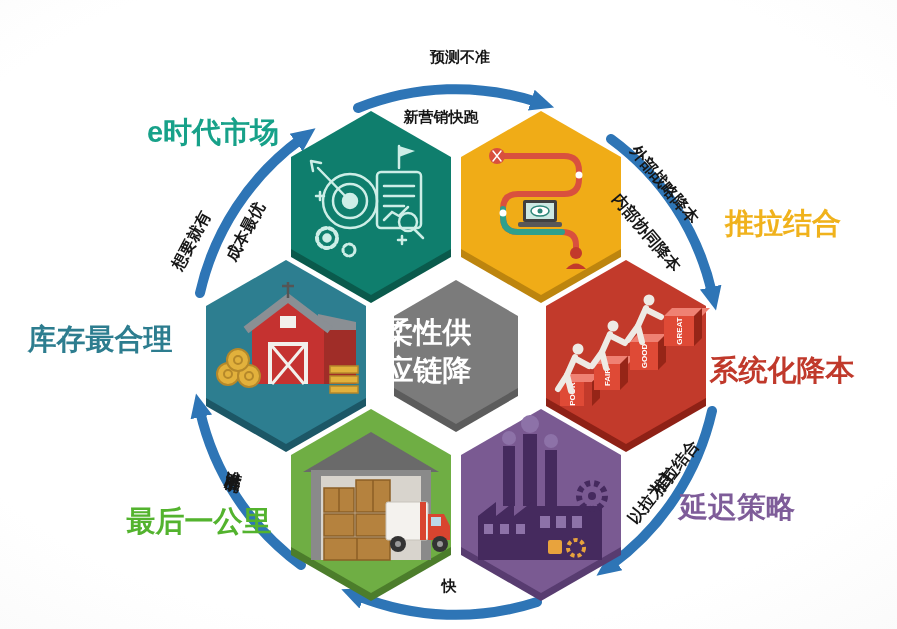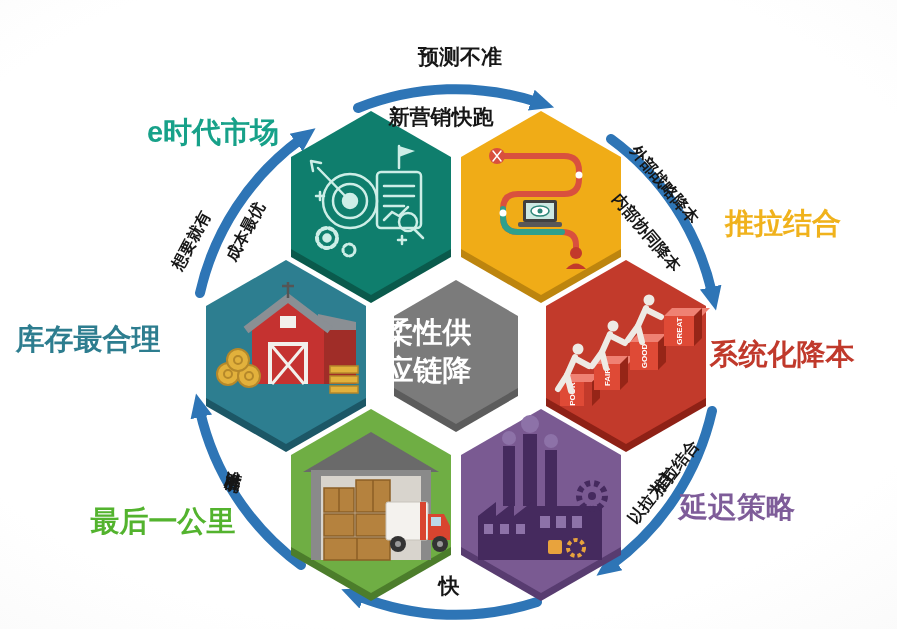--- a/index.html
+++ b/index.html
@@ -15,44 +15,44 @@
     position:absolute;
     transform:translate(-50%,-50%);
     font-weight:bold;
     text-align:center;
     white-space:nowrap;
     line-height:1.25;
     font-size:29px;
   }
   .lbl-market{color:#17a189;}
   .lbl-demand{color:#f0b21c;}
-  .lbl-systematic{color:#c0392b;}
+  .lbl-systematic{color:#c0392b;margin-top:16px;}
   .lbl-delay{color:#7e5c99;}
-  .lbl-lastmile{color:#53b32e;}
+  .lbl-lastmile{color:#53b32e;margin-left:36px;}
   .lbl-inventory{color:#2d7d8f;}
   .center-text{
     position:absolute;
     transform:translate(-50%,-50%);
     color:#ffffff;
     font-weight:bold;
     font-size:29px;
     line-height:1.3;
     text-align:center;
     white-space:nowrap;
   }
   .albl{
     position:absolute;
     transform:translate(-50%,-50%);
     font-size:16px;
     font-weight:bold;
     color:#161616;
     white-space:nowrap;
     text-align:center;
   }
-  .albl-lg{font-size:21px;text-align:right;}
+  .albl-lg{font-size:15px;text-align:right;}
   .vert{
     writing-mode:vertical-rl;
     text-orientation:upright;
     letter-spacing:2px;
   }
 </style>
 </head>
 <body>
 
 <div class="stage">
@@ -249,21 +249,21 @@
 
   <div class="lbl lbl-market" style="left:213px;top:132px;">
     <div>e时代市场</div>
   </div>
   <div class="lbl lbl-demand" style="left:783px;top:223px;">
     <div>推拉结合</div>
   </div>
   <div class="lbl lbl-systematic" style="left:782px;top:354px;">系统化降本</div>
   <div class="lbl lbl-delay" style="left:737px;top:507px;">延迟策略</div>
   <div class="lbl lbl-lastmile" style="left:163px;top:521px;">最后一公里</div>
-  <div class="lbl lbl-inventory" style="left:88px;top:339px;">库存最合理</div>
+  <div class="lbl lbl-inventory" style="left:100px;top:339px;">库存最合理</div>
 
   <div class="albl albl-lg" style="left:460px;top:57px;">预测不准</div>
   <div class="albl albl-lg" style="left:441px;top:117px;">新营销快跑</div>
 
   <div class="albl" style="left:664px;top:185px;transform:translate(-50%,-50%) rotate(50deg);">外部战略降本</div>
   <div class="albl" style="left:646px;top:233px;transform:translate(-50%,-50%) rotate(50deg);">内部协同降本</div>
 
   <div class="albl" style="left:676px;top:468px;transform:translate(-50%,-50%) rotate(-52deg);">推拉结合</div>
   <div class="albl" style="left:652px;top:497px;transform:translate(-50%,-50%) rotate(-52deg);">以拉为主</div>
 

